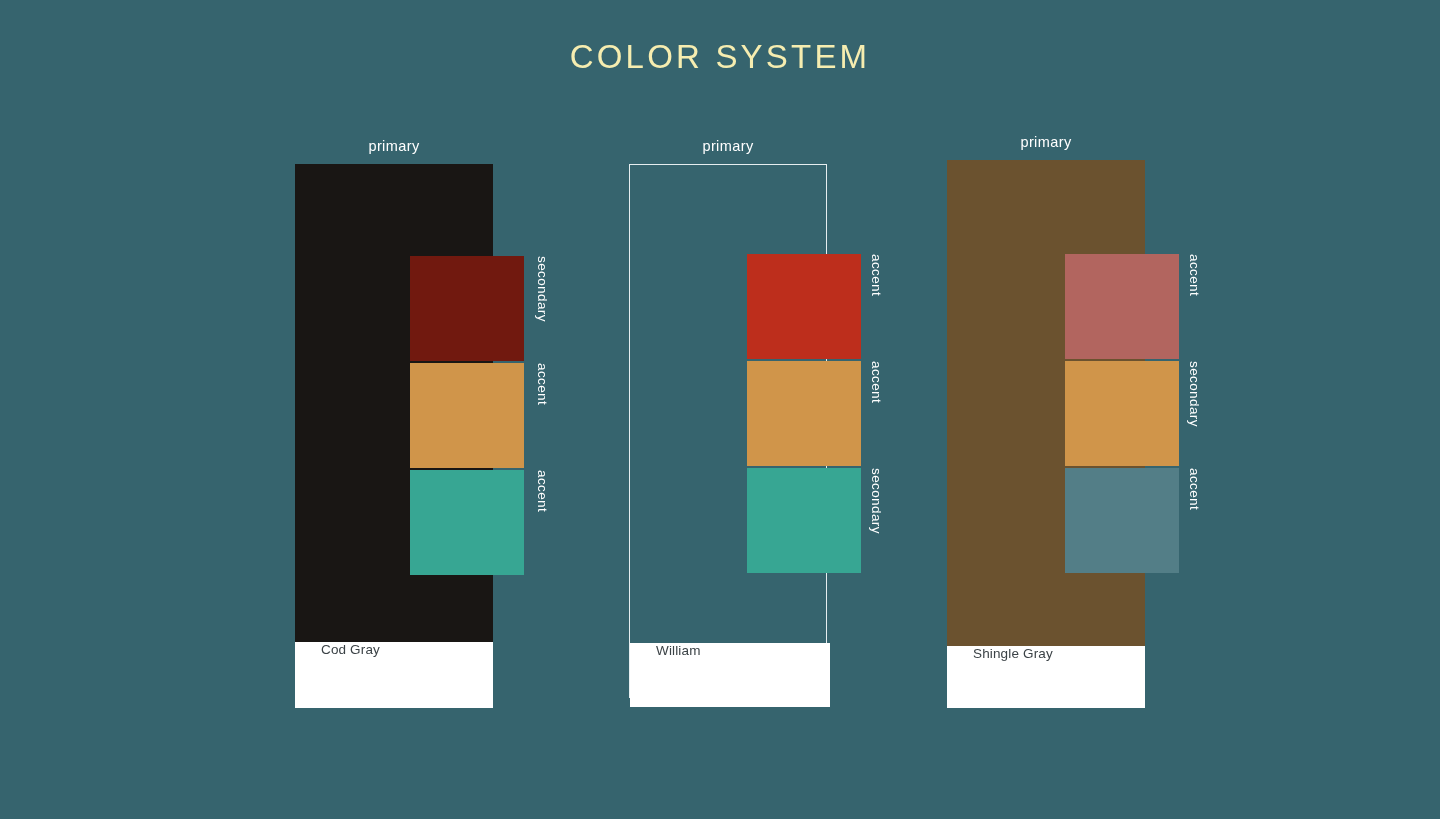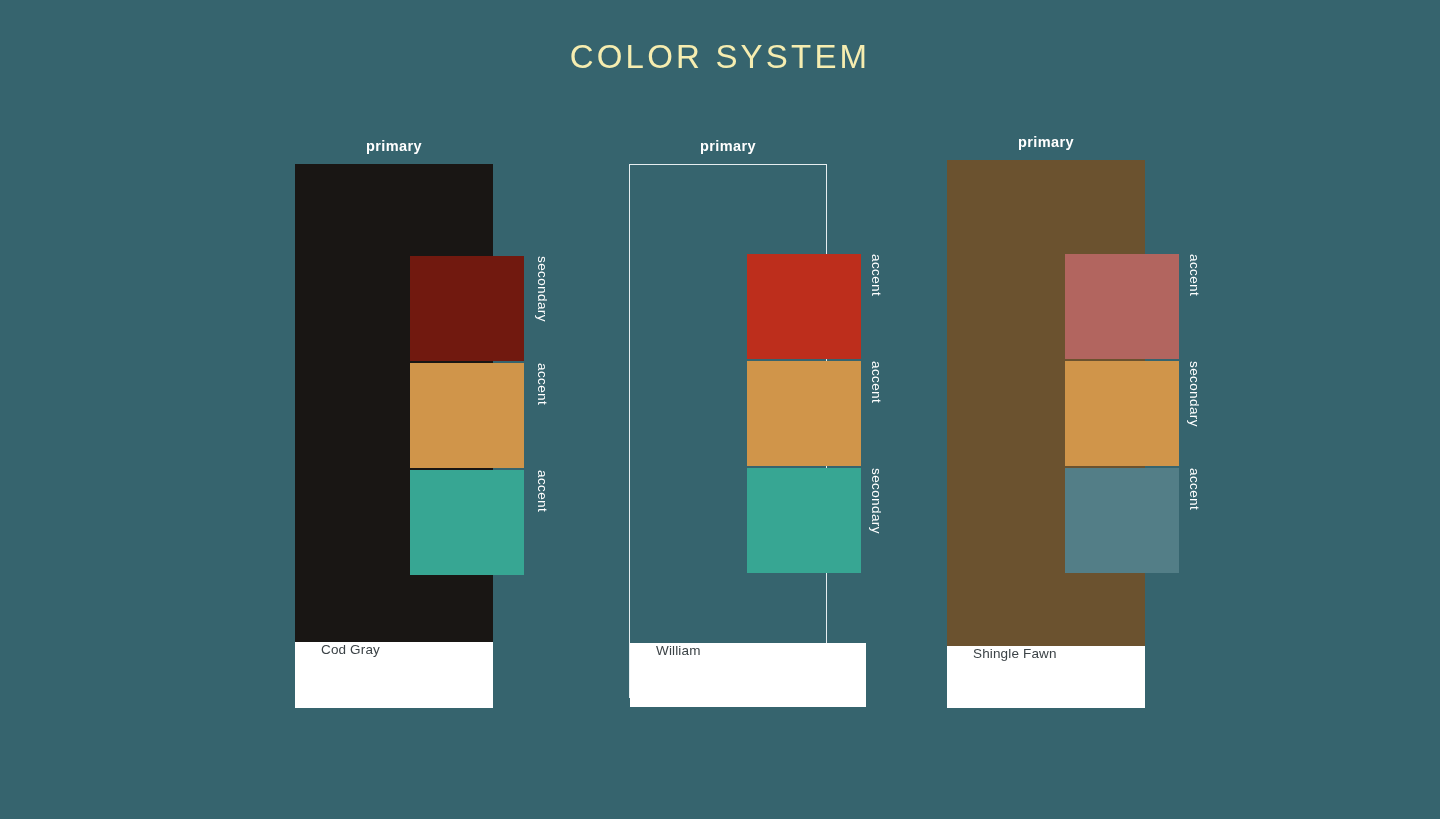--- a/index.html
+++ b/index.html
@@ -50,21 +50,20 @@
   .primary-label {
     position: absolute;
     left: 22px;
     top: 0px;
     width: 198px;
     text-align: center;
     color: #ffffff;
     font-size: 14.5px;
     letter-spacing: 0.4px;
     white-space: nowrap;
-    font-weight: bold;
   }
   .card-3 .primary-label { top: -4px; }
 
   
   .primary-block {
     position: absolute;
     left: 22px;
     top: 26px;
     width: 198px;
     height: 534px;
@@ -84,21 +83,21 @@
     width: 198px;
     height: 66px;
     background: #ffffff;
     display: flex;
     align-items: flex-start;
     padding-left: 26px;
     z-index: 4;
   }
   .card-2 .name-plate {
     left: 23px;
-    width: 236px;
+    width: 200px;
     bottom: 1px;
     height: 64px;
   }
   .card-3 .name-plate { bottom: 0px; height: 62px; }
 
   .name-plate span {
     color: #3b4246;
     font-size: 13.5px;
     letter-spacing: 0.15px;
   }
@@ -209,17 +208,17 @@
       <div class="swatch-row">
         <div class="swatch-chip" style="background: rgb(208, 149, 74);"></div>
         <div class="swatch-role">secondary</div>
       </div>
       <div class="swatch-row">
         <div class="swatch-chip" style="background: rgb(83, 126, 135);"></div>
         <div class="swatch-role">accent</div>
       </div>
     </div>
     <div class="name-plate">
-      <span>Shingle Fawn</span>
+      <span>Shingle Gray</span>
     </div>
   </div>
 
 </div>
 
 </body></html>

